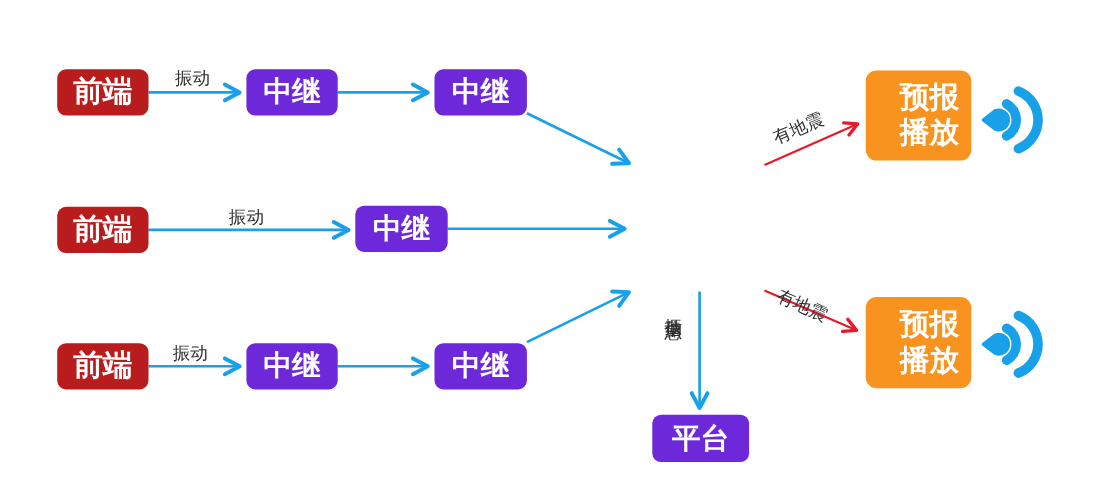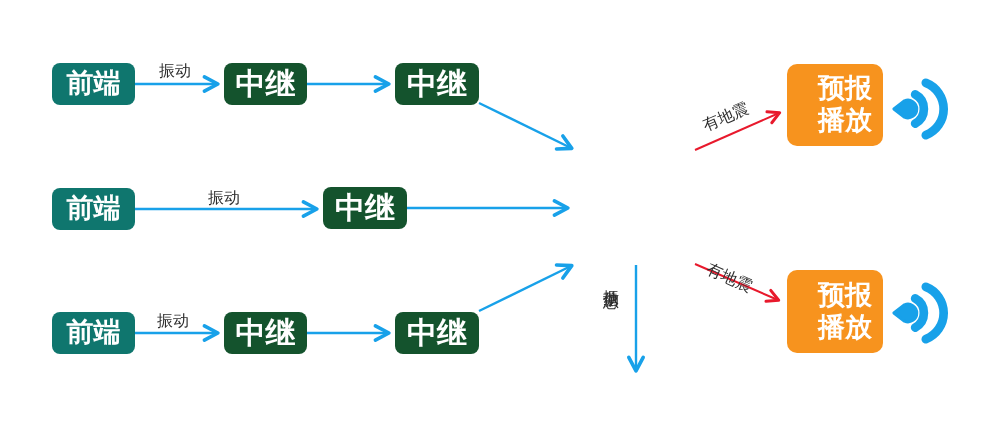--- a/index.html
+++ b/index.html
@@ -6,22 +6,22 @@
   #canvas{
     position:relative;width:1000px;height:445px;background:#ffffff;
     font-family:"Liberation Sans","DejaVu Sans",sans-serif;overflow:hidden;
   }
   svg.edges{position:absolute;left:0;top:0;width:1000px;height:445px;}
   .node{
     position:absolute;display:flex;align-items:center;justify-content:center;
     color:#ffffff;font-weight:bold;text-align:center;white-space:pre-line;
     box-sizing:border-box;user-select:none;line-height:1.15;
   }
-  .n-black{background:#0f766e;border-radius:8px;font-size:27px;}
-  .n-blue{background:#14532d;border-radius:8px;font-size:30px;font-family:Liberation Serif, serif;}
+  .n-black{background:#b91c1c;border-radius:8px;font-size:27px;}
+  .n-blue{background:#6d28d9;border-radius:8px;font-size:26px;font-family:Liberation Serif, serif;}
   .n-center{background:#1f1f1f;border-radius:10px;font-size:31px;line-height:1.2;}
   .n-orange{background:#f7931e;border-radius:10px;font-size:27px;line-height:1.18;padding-left:20px;}
   .edge-label{
     position:absolute;font-size:16px;color:#2d2d2d;white-space:nowrap;
     transform-origin:center center;
   }
   .edge-label.vertical{
     writing-mode:vertical-rl;text-orientation:upright;letter-spacing:1px;
     white-space:normal;line-height:1;
   }
@@ -63,20 +63,21 @@
   <div class="node n-blue" style="left:395px;top:63px;width:84px;height:42px;">中继</div>
 
   <div class="node n-black" style="left:52px;top:188px;width:83px;height:42px;">前端</div>
   <div class="node n-blue" style="left:323px;top:187px;width:84px;height:42px;">中继</div>
 
   <div class="node n-black" style="left:52px;top:312px;width:83px;height:42px;">前端</div>
   <div class="node n-blue" style="left:224px;top:312px;width:83px;height:42px;">中继</div>
   <div class="node n-blue" style="left:395px;top:312px;width:84px;height:42px;">中继</div>
 
 
+  <div class="node n-blue" style="left:593px;top:377px;width:88px;height:43px;">平台</div>
 
   <div class="node n-orange" style="left:787px;top:64px;width:96px;height:82px;">预报
 播放</div>
   <div class="node n-orange" style="left:787px;top:270px;width:96px;height:83px;">预报
 播放</div>
 
   <div class="speaker" style="left:889px;top:70px;">
     <svg width="62" height="78" viewBox="0 0 64 78">
       <path d="M5,39 L16,30.5 A9.2,9.2 0 1 1 16,47.5 Z" fill="#18a1e9" stroke="#18a1e9" stroke-width="3" stroke-linejoin="round"></path>
       <path d="M27,24 A17,17 0 0 1 27,54" fill="none" stroke="#18a1e9" stroke-width="9" stroke-linecap="round"></path>

